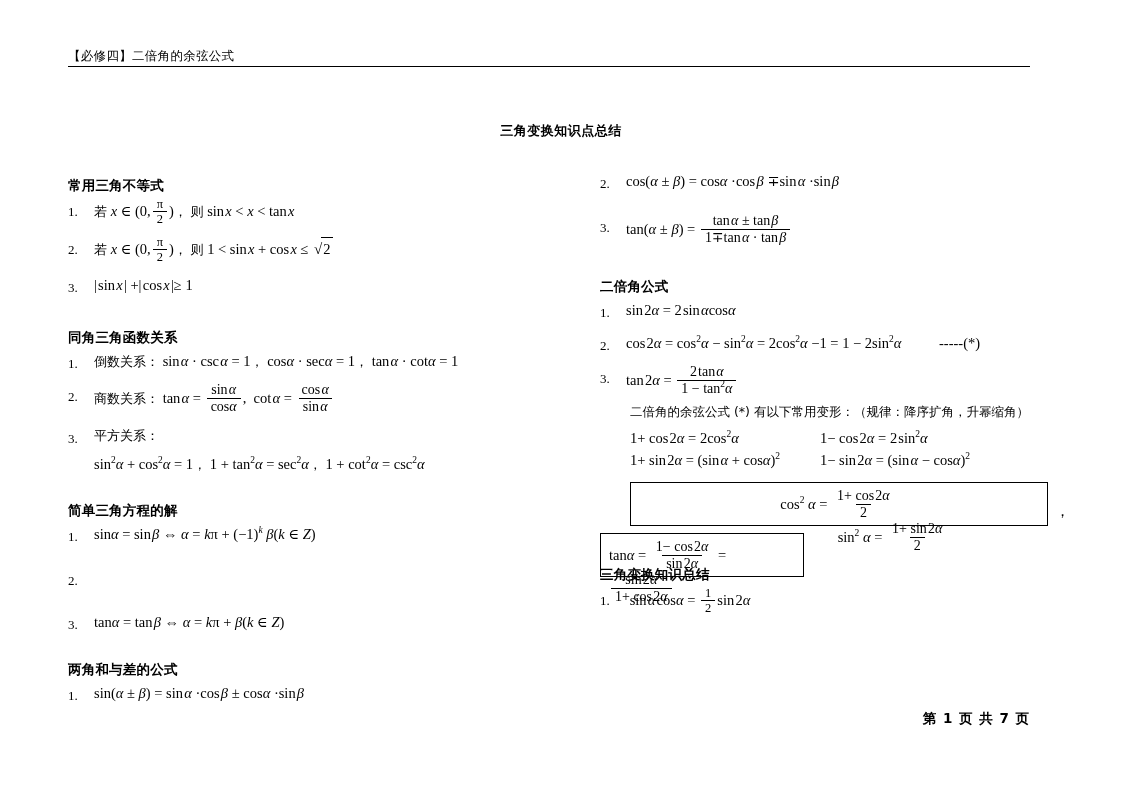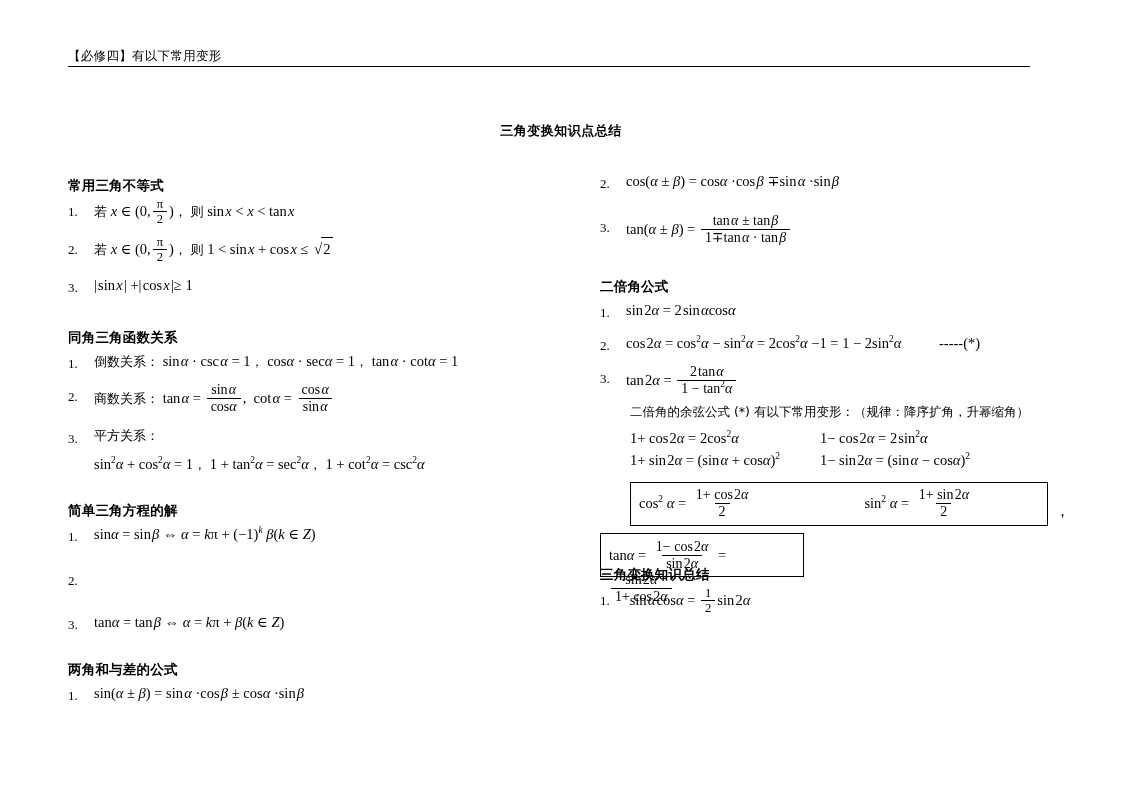--- a/index.html
+++ b/index.html
@@ -149,20 +149,21 @@
     box-sizing: border-box;
   }
   .box1 {
     position: absolute;
     left: 630px;
     top: 482px;
     width: 418px;
     height: 44px;
     display: flex;
     align-items: center;
+    flex-direction: column;
   }
   .box1 .s1 { margin-left: 0px; }
   .box1 .s2 { margin-left: 110px; }
   .box2 {
     position: absolute;
     left: 600px;
     top: 533px;
     width: 204px;
     height: 44px;
     display: flex;
@@ -203,21 +204,21 @@
     letter-spacing: 1.5px;
   }
   .tail { font-size: 13.5px; letter-spacing: 1px; }
 </style>
 </head>
 <body>
 
 <div class="page">
 
   <div class="header">
-    <div class="header-text">【必修四】有以下常用变形</div>
+    <div class="header-text">【必修四】二倍角的余弦公式</div>
     <div class="header-rule"></div>
   </div>
 
   <div class="doc-title">三角变换知识点总结</div>
 
   <div class="col col-left">
 
     <div class="sec-head">常用三角不等式</div>
 
     <div class="item">
@@ -447,14 +448,17 @@
       tan<span class="mi">α</span> = <span class="frac">
           <span class="nu">1− cos 2<span class="mi">α</span></span>
           <span class="de">sin 2<span class="mi">α</span></span>
         </span> = <span class="frac">
           <span class="nu">sin 2<span class="mi">α</span></span>
           <span class="de">1+ cos 2<span class="mi">α</span></span>
         </span>
     </span>
   </div>
 
+  <div class="footer">
+    <span class="tail">第 1 页  共 7 页</span>
+  </div>
 
 </div>
 
 </body></html>

